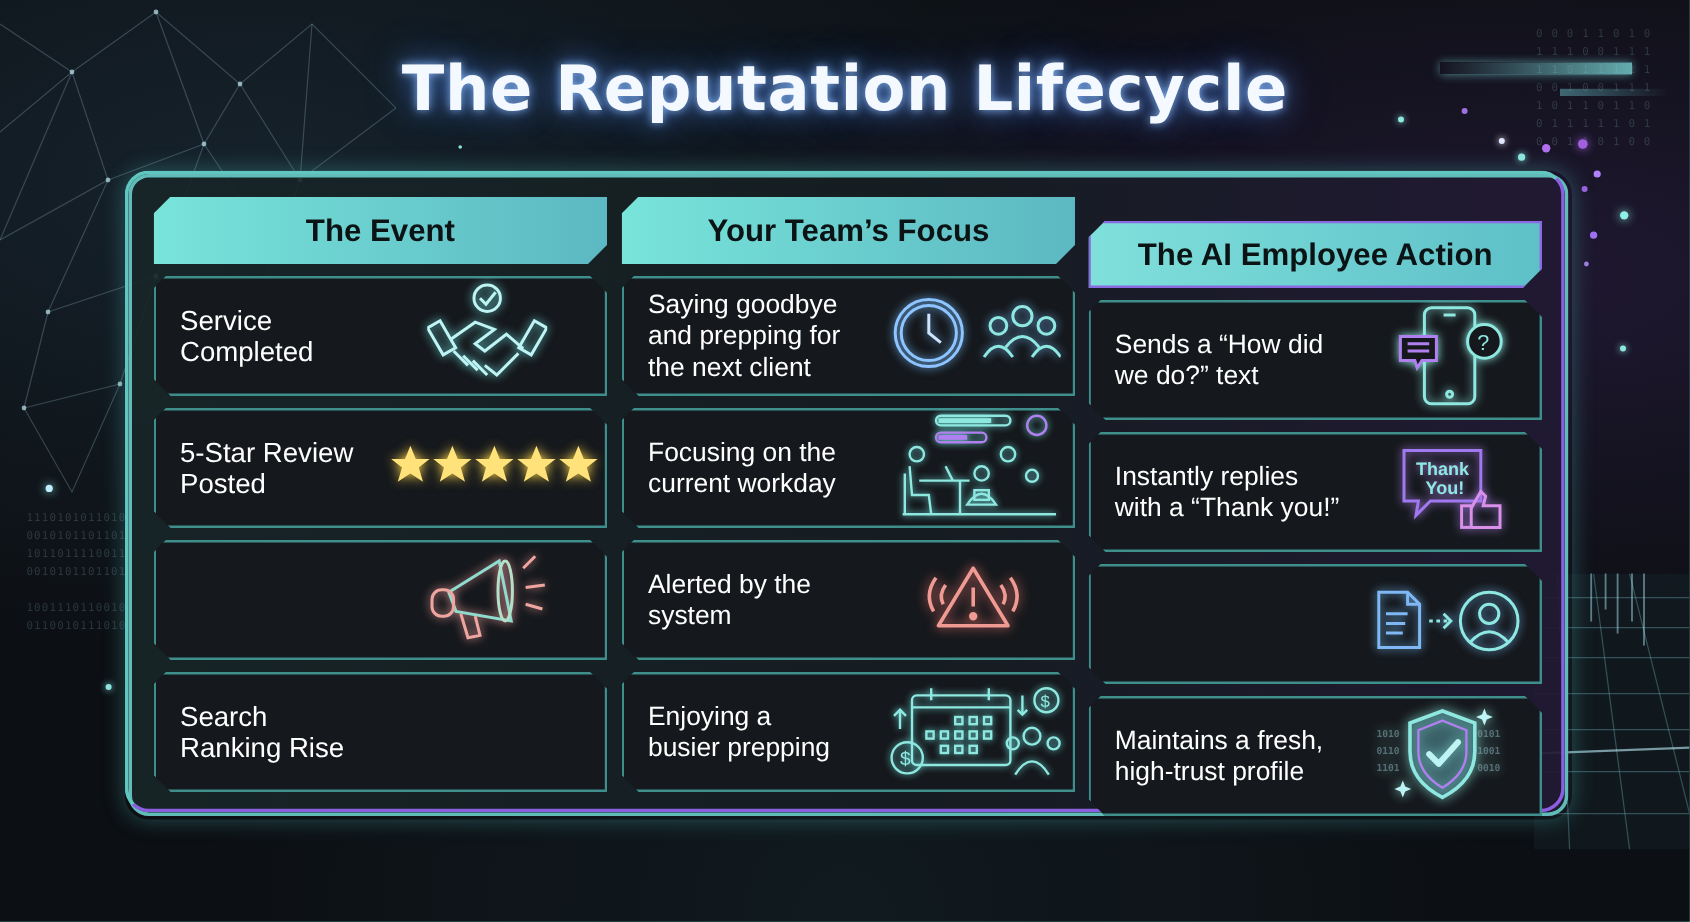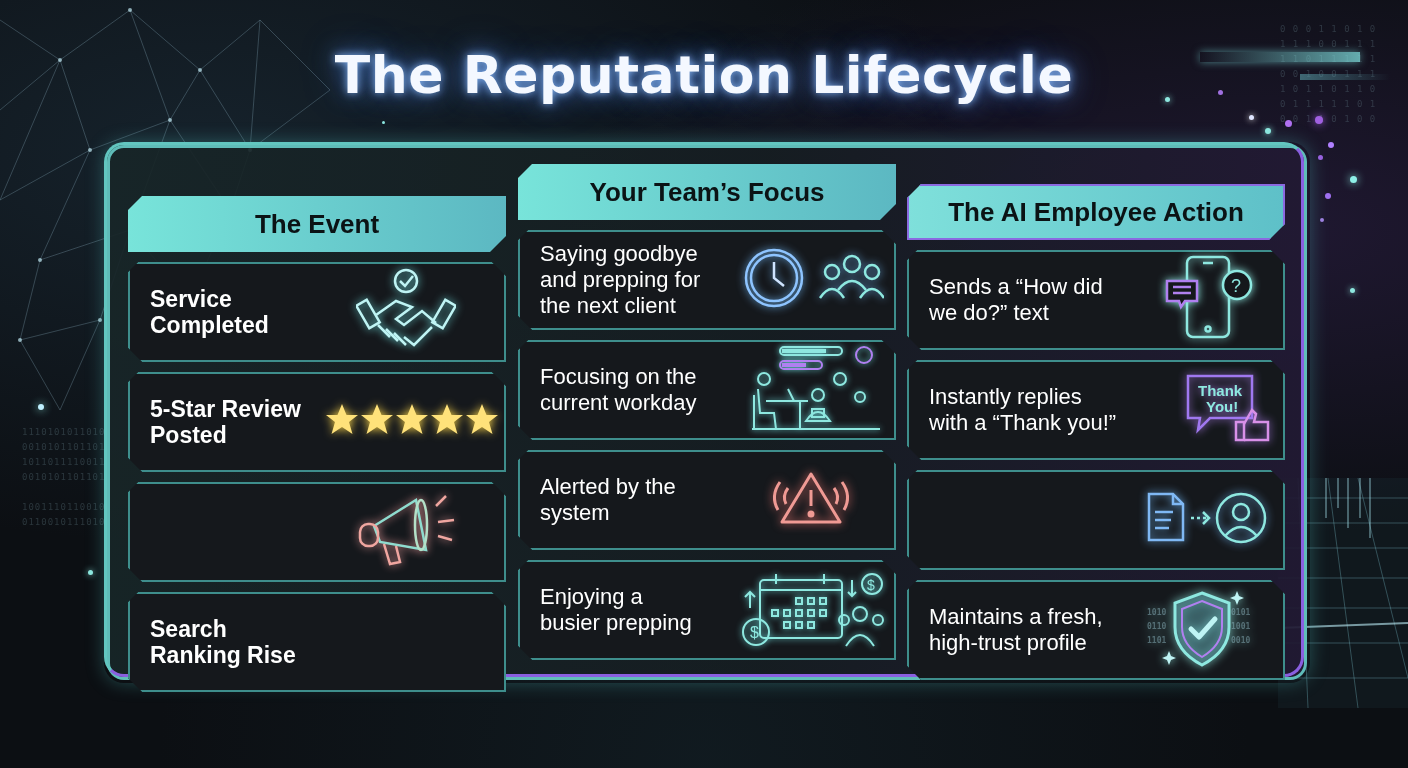--- a/index.html
+++ b/index.html
@@ -16,34 +16,34 @@
      text-shadow:0 0 8px rgba(140,190,255,.9),0 0 22px rgba(90,150,255,.6),0 0 40px rgba(70,120,230,.4);}
   .panel{position:absolute;left:104px;top:142px;width:1200px;height:535px;border-radius:20px;
      background:linear-gradient(90deg,rgba(24,38,40,.92) 0%,rgba(22,30,34,.92) 55%,rgba(34,26,52,.92) 100%);
      border:3px solid transparent;
      background-clip:padding-box;
      box-shadow:0 0 0 3px #5fbcb8 inset, 0 0 18px rgba(80,190,190,.35);}
   .panel-border{position:absolute;left:104px;top:142px;width:1200px;height:535px;border-radius:20px;pointer-events:none;
      box-sizing:border-box;border:3px solid;border-image:none;
      border-color:#62c6c0 #8a5fe0 #8a5fe0 #62c6c0;}
   .col{position:absolute;top:164px;width:378px;}
-  .col.c1{left:128px;margin-top:32px;} .col.c2{left:518px;} .col.c3{left:907px;}
+  .col.c1{left:128px;} .col.c2{left:518px;} .col.c3{left:907px;}
   .hdr{height:56px;display:flex;align-items:center;justify-content:center;
      background:linear-gradient(90deg,#78e4da,#5cb8c2);
      clip-path:polygon(14px 0,100% 0,100% calc(100% - 16px),calc(100% - 16px) 100%,0 100%,0 14px);
      font-weight:bold;font-size:26px;color:#0b1315;}
   .col.c3 .hdr{background:linear-gradient(90deg,#7fe0db,#5ec0c8);box-shadow:inset 0 0 0 2px #8a6ae0;margin-top:20px;}
   .card{position:relative;height:100px;margin-top:10px;box-sizing:border-box;
      background:#15181c;
      clip-path:polygon(10px 0,calc(100% - 14px) 0,100% 14px,100% 100%,14px 100%,0 calc(100% - 14px),0 10px);
      display:flex;align-items:center;}
   .card::before{content:"";position:absolute;inset:0;
      clip-path:inherit;box-shadow:inset 0 0 0 2px #3e8e8c;pointer-events:none;}
   .card .txt{position:relative;z-index:2;padding-left:22px;color:#fff;font-size:23px;line-height:26px;white-space:pre-line;}
-  .c1 .card .txt{font-weight:bold;}
+  .c1 .card .txt{font-weight:normal;}
   .c2 .card .txt,.c3 .card .txt{font-size:22px;}
   .card .ico{position:absolute;right:14px;top:50%;transform:translateY(-50%);z-index:2;}
   .dot{position:absolute;border-radius:50%;}
 </style>
 </head>
 <body>
 
 <div class="bg"></div>
 
 <svg class="net" viewBox="0 0 330 420">
@@ -304,21 +304,21 @@
         <line x1="8" y1="32" x2="26" y2="32" stroke="#b080f0"></line>
           <line x1="8" y1="38" x2="26" y2="38" stroke="#b080f0"></line>
         <circle cx="72" cy="30" r="14" stroke="#8ee8e0" fill="#15181c"></circle>
         <text x="66" y="37" font-size="18" fill="#8ee8e0" stroke="none" font-family="Liberation Sans,sans-serif">?</text>
       </svg>
     </span>
   </div>
   <div class="card">
     <div class="txt">Instantly replies
 with a “Thank you!”</div>
-    <span class="ico" style="right:13px;text-decoration:underline;">
+    <span class="ico" style="right:31px;text-decoration:underline;">
       <svg width="88" height="72" viewBox="0 0 88 72" fill="none" stroke-width="2.5" style="filter:drop-shadow(0 0 4px #b080f0);">
         <path d="M4 4 H68 V46 H26 L14 58 L16 46 H4 Z" stroke="#a078f0"></path>
         <text x="14" y="24" font-size="15" font-weight="bold" fill="#8ee8e0" stroke="none" font-family="Liberation Sans,sans-serif">Thank</text>
         <text x="22" y="40" font-size="15" font-weight="bold" fill="#8ee8e0" stroke="none" font-family="Liberation Sans,sans-serif">You!</text>
         <rect x="52" y="50" width="8" height="18" stroke="#d890e8"></rect>
         <path d="M60 52 L68 38 L72 42 L70 50 H84 V68 H60" stroke="#d890e8"></path>
       </svg>
     </span>
   </div>
   <div class="card">

